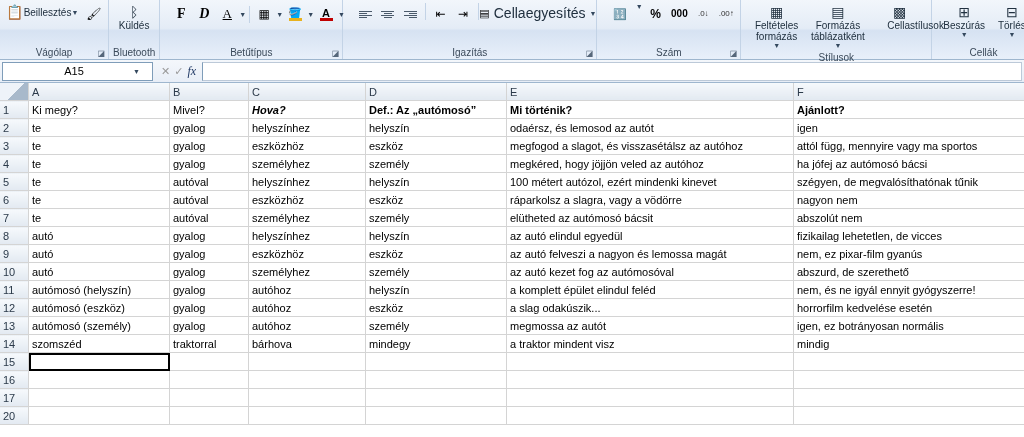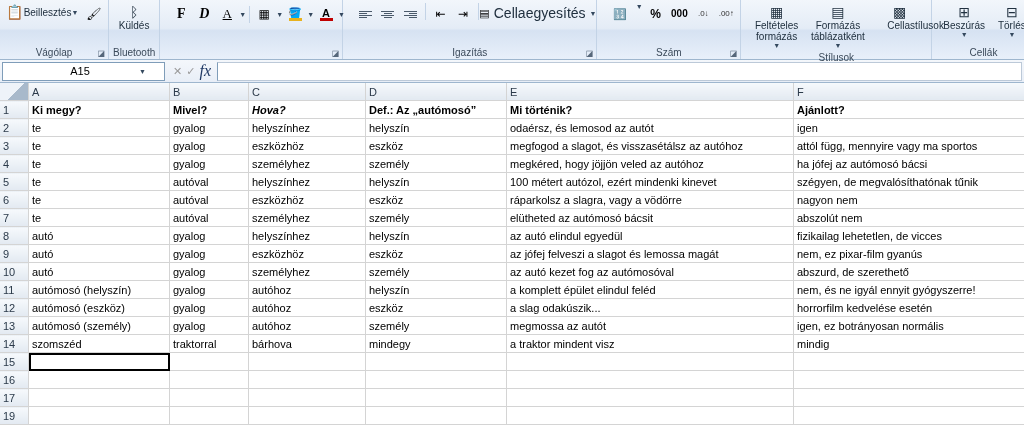--- a/index.html
+++ b/index.html
@@ -69,25 +69,25 @@
     height:22px;
     display:flex;align-items:center;
     background:linear-gradient(to bottom,#f4f7fb,#e8eef7);
     border-bottom:1px solid #9eb6ce;
     padding:0 2px;
   }
   .namebox{
     width:125px;height:17px;
     background:#fff;border:1px solid #7f9db9;
     display:flex;align-items:center;justify-content:flex-end;
-    padding:0 18px;font-size:11px;margin-right:2px;
+    padding:0 12px;font-size:11px;margin-right:2px;
   }
   .namebox .nbtext{flex:1;text-align:center;}
   .fxbtns{display:flex;align-items:center;gap:4px;padding:0 6px;color:#4a5a6a;}
-  .fx{font-style:italic;font-family:"Liberation Serif",serif;font-size:16px;color:#1f3864;}
+  .fx{font-style:italic;font-family:"Liberation Serif",serif;font-size:12px;color:#1f3864;}
   .fbinput{
     flex:1;height:17px;background:#fff;border:1px solid #bcc9d8;border-left:1px solid #7f9db9;
     display:flex;align-items:center;padding-left:3px;
   }
 
   
   .gridwrap{
     position:relative;
     height:calc(437px - 59px - 22px);
     overflow:hidden;
@@ -195,20 +195,21 @@
           <span class="swatch" style="background:#e8b21e;"></span>
         </div>
         <span class="caret">▼</span>
         <div class="smallico" style="flex-direction:column;">
           <span style="font-size:11px;line-height:10px;font-weight:bold;">A</span>
           <span class="swatch" style="background:#c00000;"></span>
         </div>
         <span class="caret">▼</span>
       </div>
     </div>
+    <div class="glabel">Betűtípus</div>
     <div class="dlg">◪</div>
   </div>
 
   <div class="rgroup" style="width:245px;">
     <div class="gcontent" style="padding-left:8px;">
       <div class="smallico">
         <span class="alignbox">
             <i style="width:13px"></i>
             <i style="width:8px"></i>
             <i style="width:13px"></i>
@@ -334,22 +335,22 @@
         <th class="c-C">C</th>
         <th class="c-D">D</th>
         <th class="c-E">E</th>
         <th class="c-F">F</th>
         <th class="c-G">G</th>
       </tr>
     </thead>
     <tbody>
       <tr>
         <td class="rowhdr">1</td>
-        <td style="font-weight:bold;">Ki megy?</td>
-        <td style="font-weight:bold;">Mivel?</td>
+        <td style="font-weight:normal;">Ki megy?</td>
+        <td style="font-weight:normal;">Mivel?</td>
         <td style="font-weight:bold;font-style:italic;">Hova?</td>
         <td style="font-weight:bold;">Def.: Az „autómosó”</td>
         <td style="font-weight:bold;">Mi történik?</td>
         <td style="font-weight:bold;">Ajánlott?</td>
         <td></td>
       </tr>
       <tr>
         <td class="rowhdr">2</td>
         <td>te</td>
         <td>gyalog</td>
@@ -418,21 +419,21 @@
         <td>az autó elindul egyedül</td>
         <td>fizikailag lehetetlen, de vicces</td>
         <td></td>
       </tr>
       <tr>
         <td class="rowhdr">9</td>
         <td>autó</td>
         <td>gyalog</td>
         <td>eszközhöz</td>
         <td>eszköz</td>
-        <td>az jófej felveszi a slagot és lemossa magát</td>
+        <td>az autó felveszi a nagyon és lemossa magát</td>
         <td>nem, ez pixar-film gyanús</td>
         <td></td>
       </tr>
       <tr>
         <td class="rowhdr">10</td>
         <td>autó</td>
         <td>gyalog</td>
         <td>személyhez</td>
         <td>személy</td>
         <td>az autó kezet fog az autómosóval</td>
@@ -503,21 +504,21 @@
         <td class="rowhdr">17</td>
         <td></td>
         <td></td>
         <td></td>
         <td></td>
         <td></td>
         <td></td>
         <td></td>
       </tr>
       <tr>
-        <td class="rowhdr">19</td>
+        <td class="rowhdr">20</td>
         <td></td>
         <td></td>
         <td></td>
         <td></td>
         <td></td>
         <td></td>
         <td></td>
       </tr>
     </tbody>
   </table>

